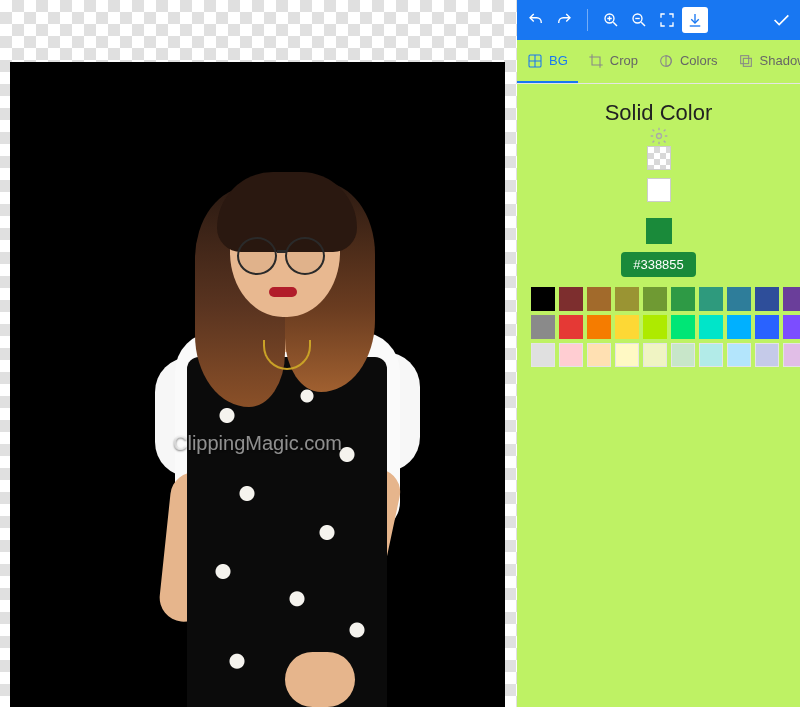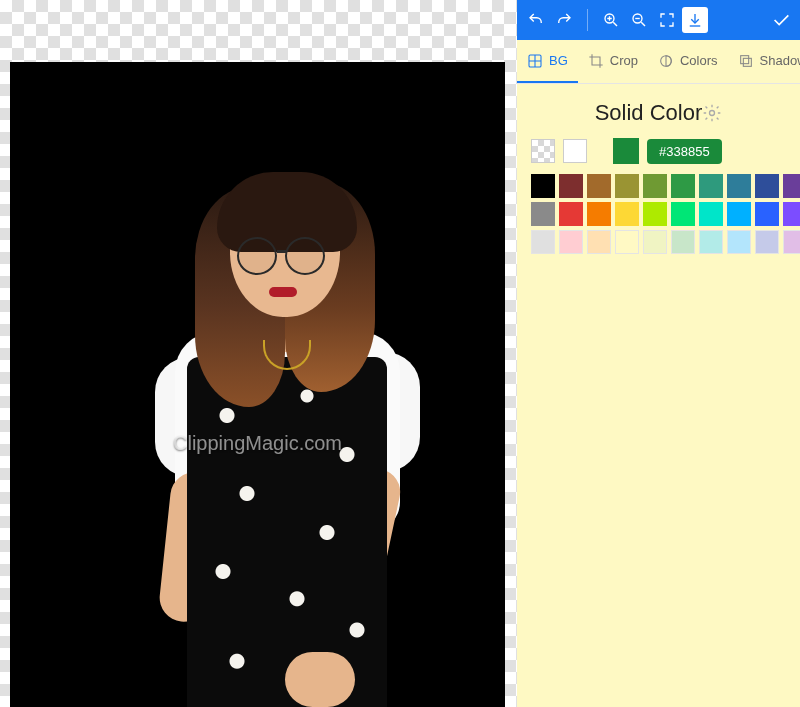--- a/index.html
+++ b/index.html
@@ -91,21 +91,21 @@
   .strap-l,.strap-r{position:absolute;top:150px;width:5px;height:40px;background:#0a0a0a;}
   .strap-l{left:60px;} .strap-r{left:175px;}
   .watermark{
     position:absolute; left:50%; top:370px; transform:translateX(-50%);
     color:rgba(255,255,255,0.55); font-size:20px; font-weight:500;
     text-shadow:0 1px 2px rgba(0,0,0,0.5);
     pointer-events:none; white-space:nowrap;
   }
 
   
-  .panel { width: 283px; height: 707px; background:#fef9c3; display:flex; flex-direction:column; }
+  .panel { width: 283px; height: 707px; background:#bef264; display:flex; flex-direction:column; }
   .toolbar {
     height: 40px; background:#1877f2; display:flex; align-items:center;
     padding: 0 6px; gap:4px; color:#fff;
   }
   .toolbar .group{display:flex; gap:2px; align-items:center;}
   .toolbar .sep{width:1px;height:22px;background:rgba(255,255,255,0.4);margin:0 6px;}
   .tb-btn{
     width:26px;height:26px;display:flex;align-items:center;justify-content:center;
     cursor:pointer;border-radius:3px; color:#fff;
   }
@@ -118,24 +118,24 @@
   }
   .tab{
     flex:none;padding:0 10px;display:flex;align-items:center;gap:6px;
     font-size:13px;color:#666;cursor:pointer;border-bottom:2px solid transparent;
   }
   .tab.active{color:#1877f2;border-bottom-color:#1877f2;}
   .tab svg{width:16px;height:16px;}
   .tab.active svg *{stroke:#1877f2;}
   .tab svg *{stroke:#888;fill:none;stroke-width:1.6;}
   .section{padding:16px 14px 10px;}
-  .section-head{display:flex;align-items:center;justify-content:center;margin-bottom:12px;}
+  .section-head{display:flex;align-items:center;justify-content:space-between;flex-direction:column;}
   .section-title{font-size:22px;color:#222;}
   .gear{width:20px;height:20px;cursor:pointer;color:#aaa;}
-  .row1{display:flex;gap:8px;align-items:center;margin-bottom:10px;}
+  .row1{display:flex;gap:8px;align-items:center;margin-bottom:10px;flex-direction:column;}
   .sw{
     width:24px;height:24px;border:1px solid #ccc;cursor:pointer;flex:none;
   }
   .sw.trans{
     background-image:
       linear-gradient(45deg,#d8d8d8 25%,transparent 25%),
       linear-gradient(-45deg,#d8d8d8 25%,transparent 25%),
       linear-gradient(45deg,transparent 75%,#d8d8d8 75%),
       linear-gradient(-45deg,transparent 75%,#d8d8d8 75%);
     background-size:12px 12px;background-position:0 0,0 6px,6px -6px,-6px 0;

